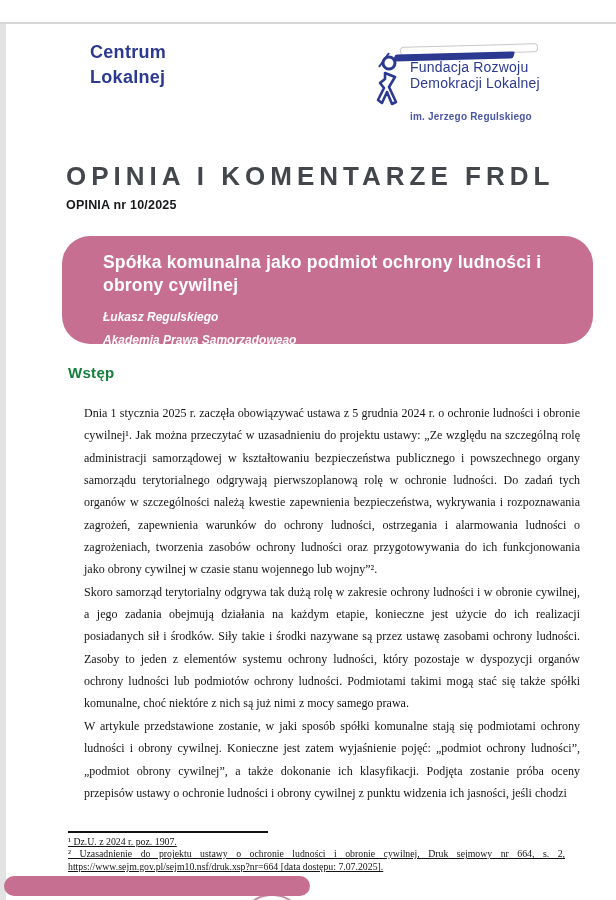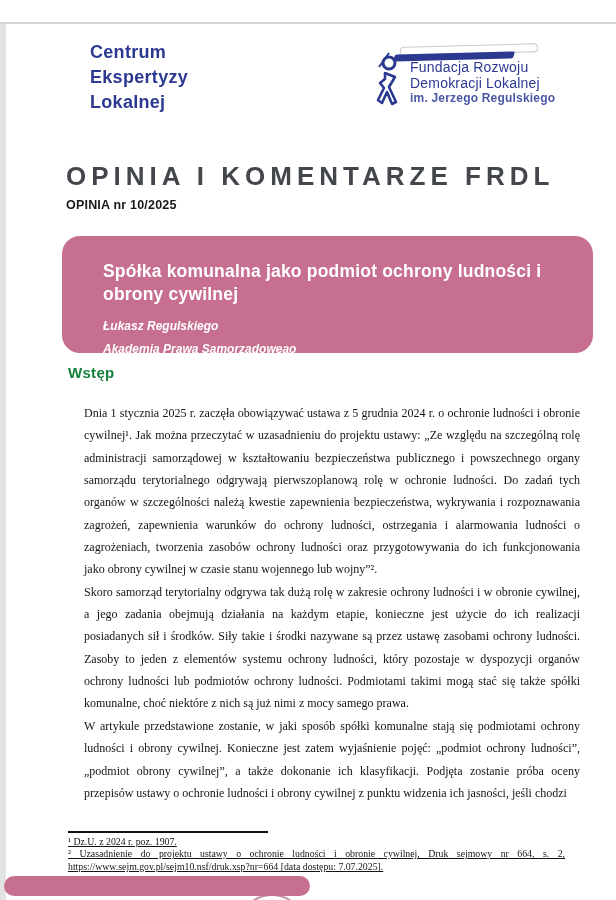--- a/index.html
+++ b/index.html
@@ -18,28 +18,28 @@
   .cel-logo .ini{font-weight:800;}
   .cel-logo .rest{font-weight:600;}
 
   
   .frdl{position:absolute;left:366px;top:18px;width:220px;height:80px;}
   .frdl-bar-outline{position:absolute;left:28px;top:3px;width:136px;height:7px;border:1.5px solid #c9c9c9;border-radius:4px;background:#fff;transform:rotate(-1.5deg);}
   .frdl-bar-solid{position:absolute;left:22px;top:11px;width:120px;height:7px;background:#2b3991;border-radius:2px;transform:rotate(-1.5deg) skewX(-18deg);}
   .frdl-person{position:absolute;left:0px;top:8px;width:34px;height:60px;}
   .frdl-text{position:absolute;left:38px;top:17px;color:#2b3991;}
   .frdl-name{font-size:14px;font-weight:400;line-height:16px;letter-spacing:.2px;}
-  .frdl-sub{font-size:12px;font-weight:600;color:#4a57a5;margin-top:0;letter-spacing:.2px;}
+  .frdl-sub{font-size:10px;font-weight:600;color:#4a57a5;margin-top:20px;letter-spacing:.2px;}
 
   
   .series-title{position:absolute;left:60px;top:137px;width:500px;color:#43474c;font-size:26px;font-weight:600;letter-spacing:5px;white-space:nowrap;}
   .issue{position:absolute;left:60px;top:174px;width:497px;color:#17181a;font-size:12.5px;font-weight:800;letter-spacing:.2px;}
 
   
-  .card{position:absolute;left:56px;top:212px;width:450px;height:77px;background:#c76f90;border-radius:18px;color:#ffffff;padding:24px 40px 16px 41px;}
+  .card{position:absolute;left:56px;top:212px;width:450px;height:77px;background:#c76f90;border-radius:28px;color:#ffffff;padding:15px 40px 16px 41px;}
   .card-title{font-size:17.5px;font-weight:700;line-height:23px;letter-spacing:.2px;}
   .card-author{font-size:12px;font-weight:700;font-style:italic;margin-top:13px;}
   .card-affil{font-size:12px;font-weight:700;font-style:italic;margin-top:9px;}
 
   
   .section-heading{position:absolute;left:62px;top:340px;color:#15803d;font-size:15px;font-weight:700;letter-spacing:.3px;}
 
   
   .body-text{position:absolute;left:78px;top:378px;width:496px;
     font-family:"Liberation Serif", serif;font-size:12px;line-height:22.35px;
@@ -59,21 +59,20 @@
 </head>
 <body>
 
 <div class="page-gap"></div>
 <div class="gutter"></div>
 
 <div class="page">
 
   <div class="cel-logo">
     <div><span class="ini">C</span><span class="rest">entrum</span></div>
-    <div><span class="ini">E</span><span class="rest">kspertyzy</span></div>
     <div><span class="ini">L</span><span class="rest">okalnej</span></div>
   </div>
 
   <div class="frdl">
     <div class="frdl-bar-outline"></div>
     <div class="frdl-bar-solid"></div>
     <svg class="frdl-person" viewBox="0 0 34 56">
       <line x1="17" y1="1" x2="7" y2="15" stroke="#2b3991" stroke-width="2"></line>
       <circle cx="17" cy="11" r="6" fill="none" stroke="#2b3991" stroke-width="3"></circle>
       <path d="M13 21 L23 25 L17 35 L24 50 L20 52 L15 40 L10 51 L6 48 L12 36 L8 31 L13 27 Z" fill="none" stroke="#2b3991" stroke-width="2.6" stroke-linejoin="round" stroke-linecap="round"></path>

